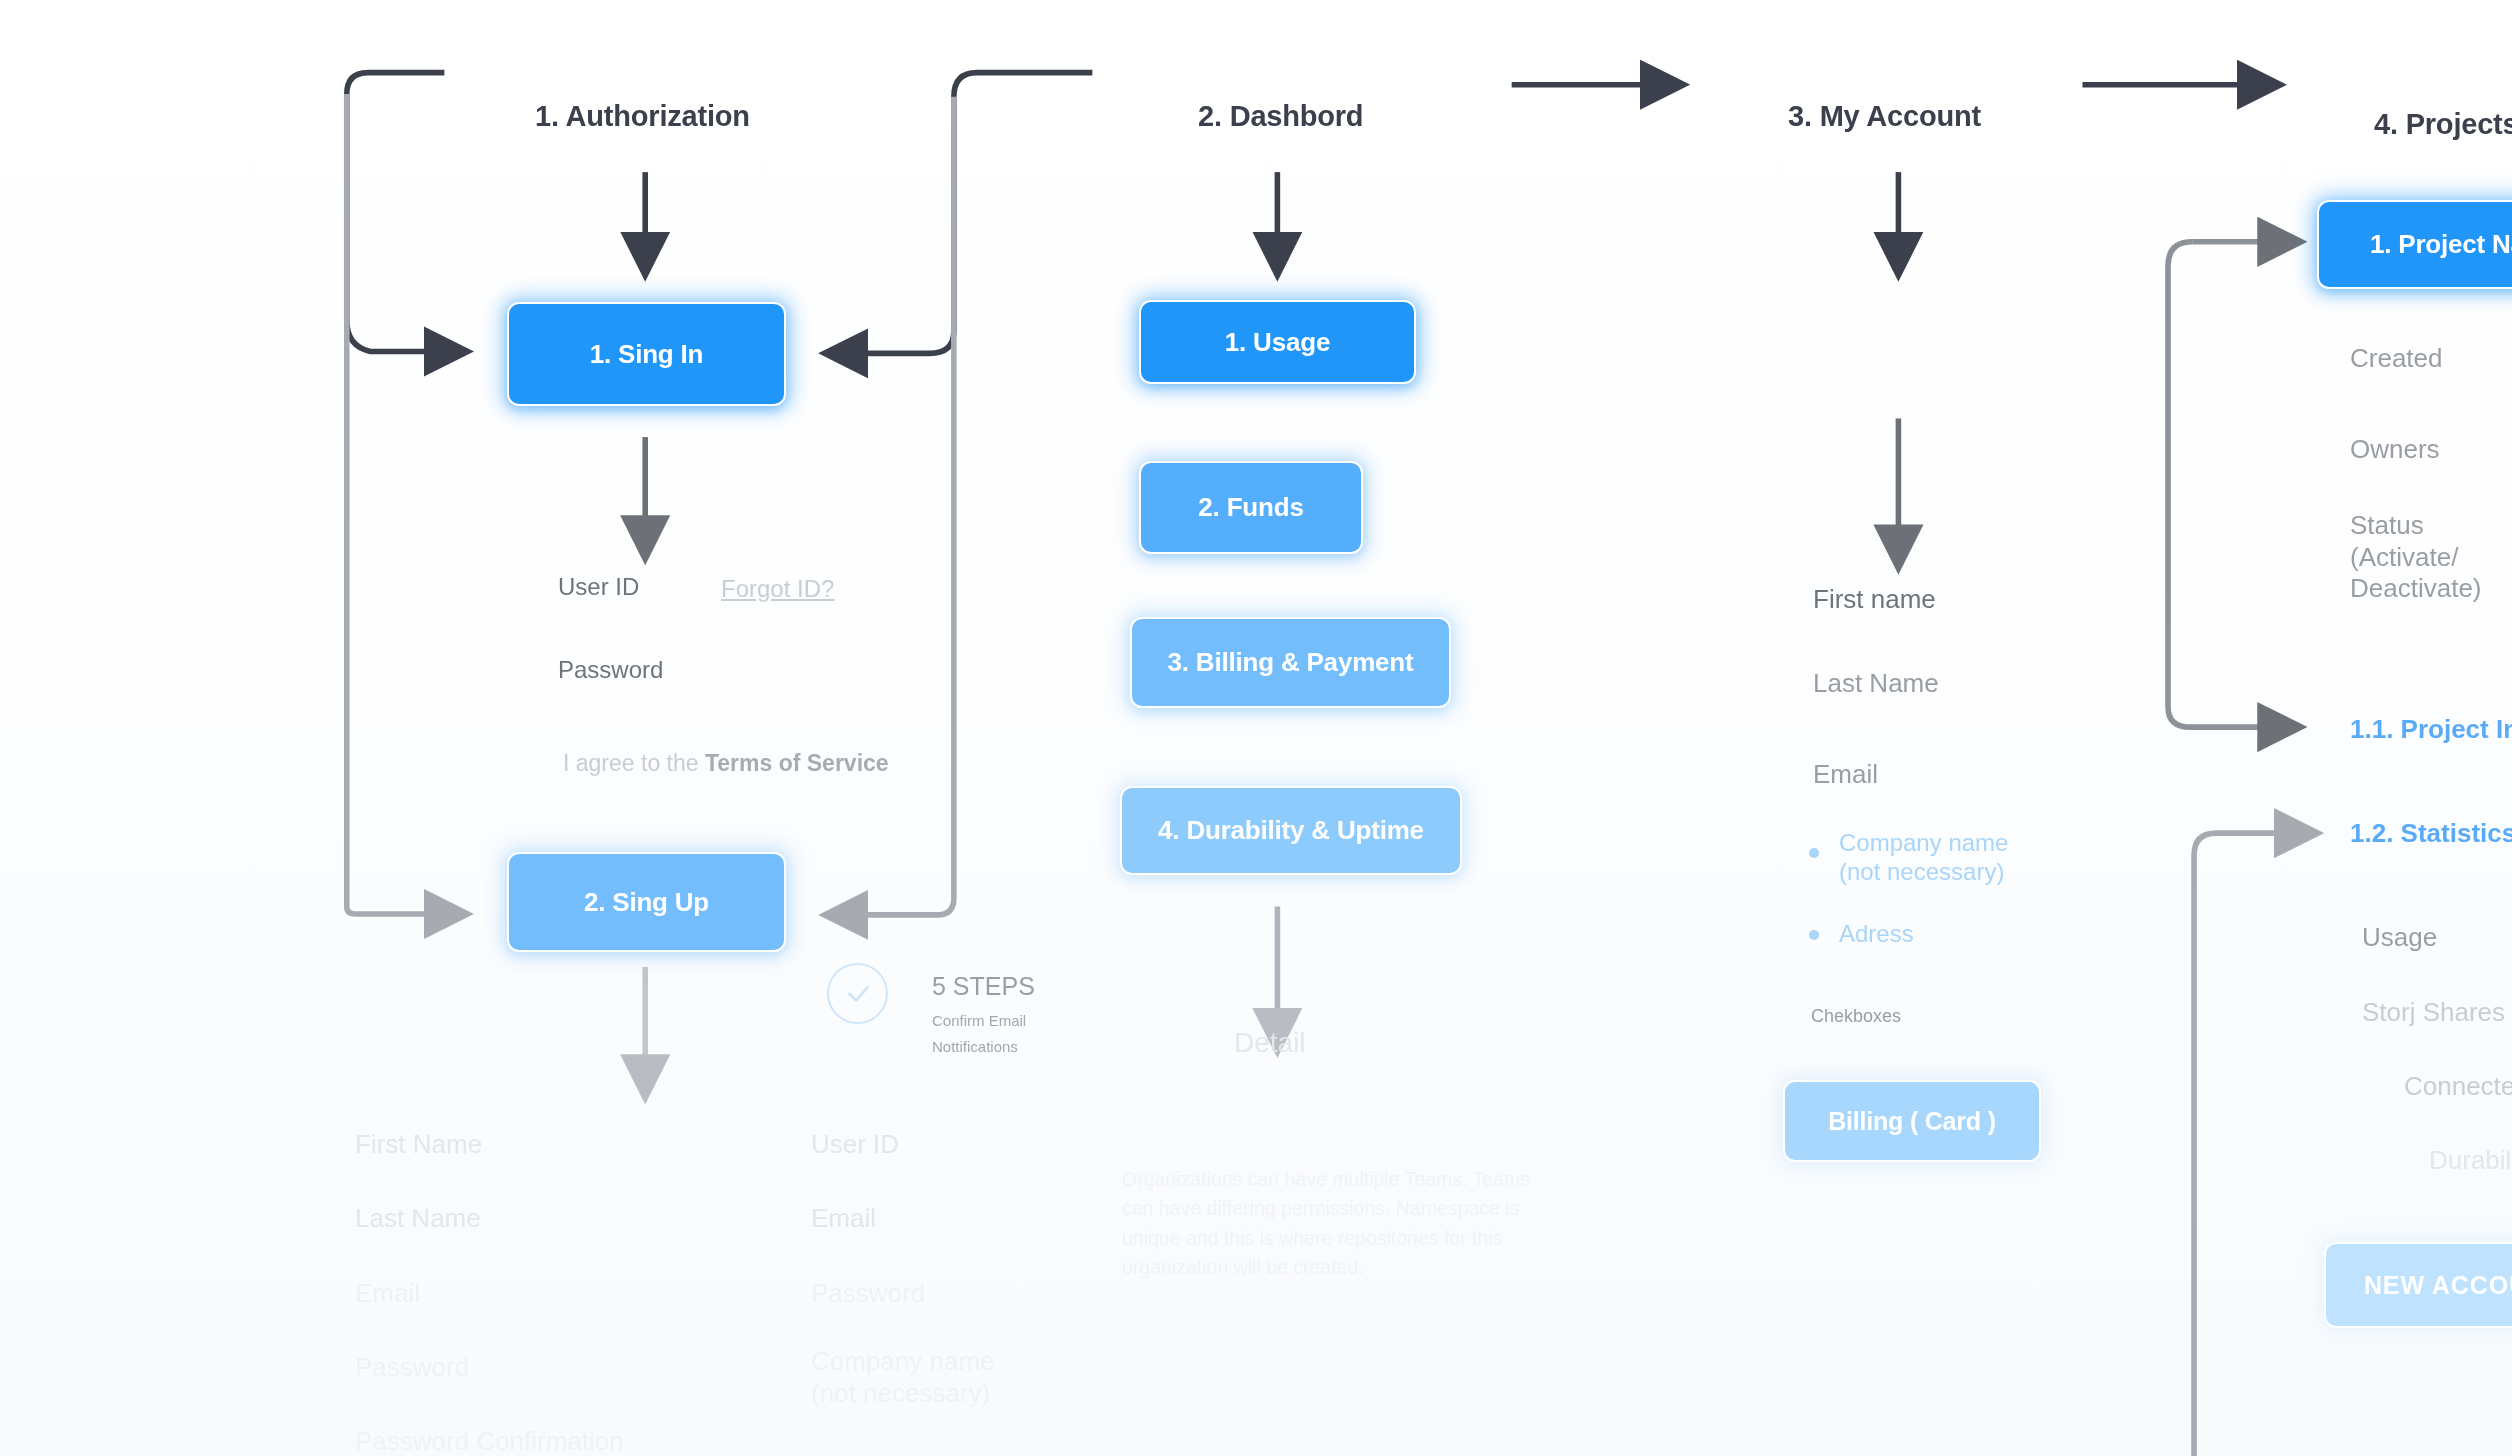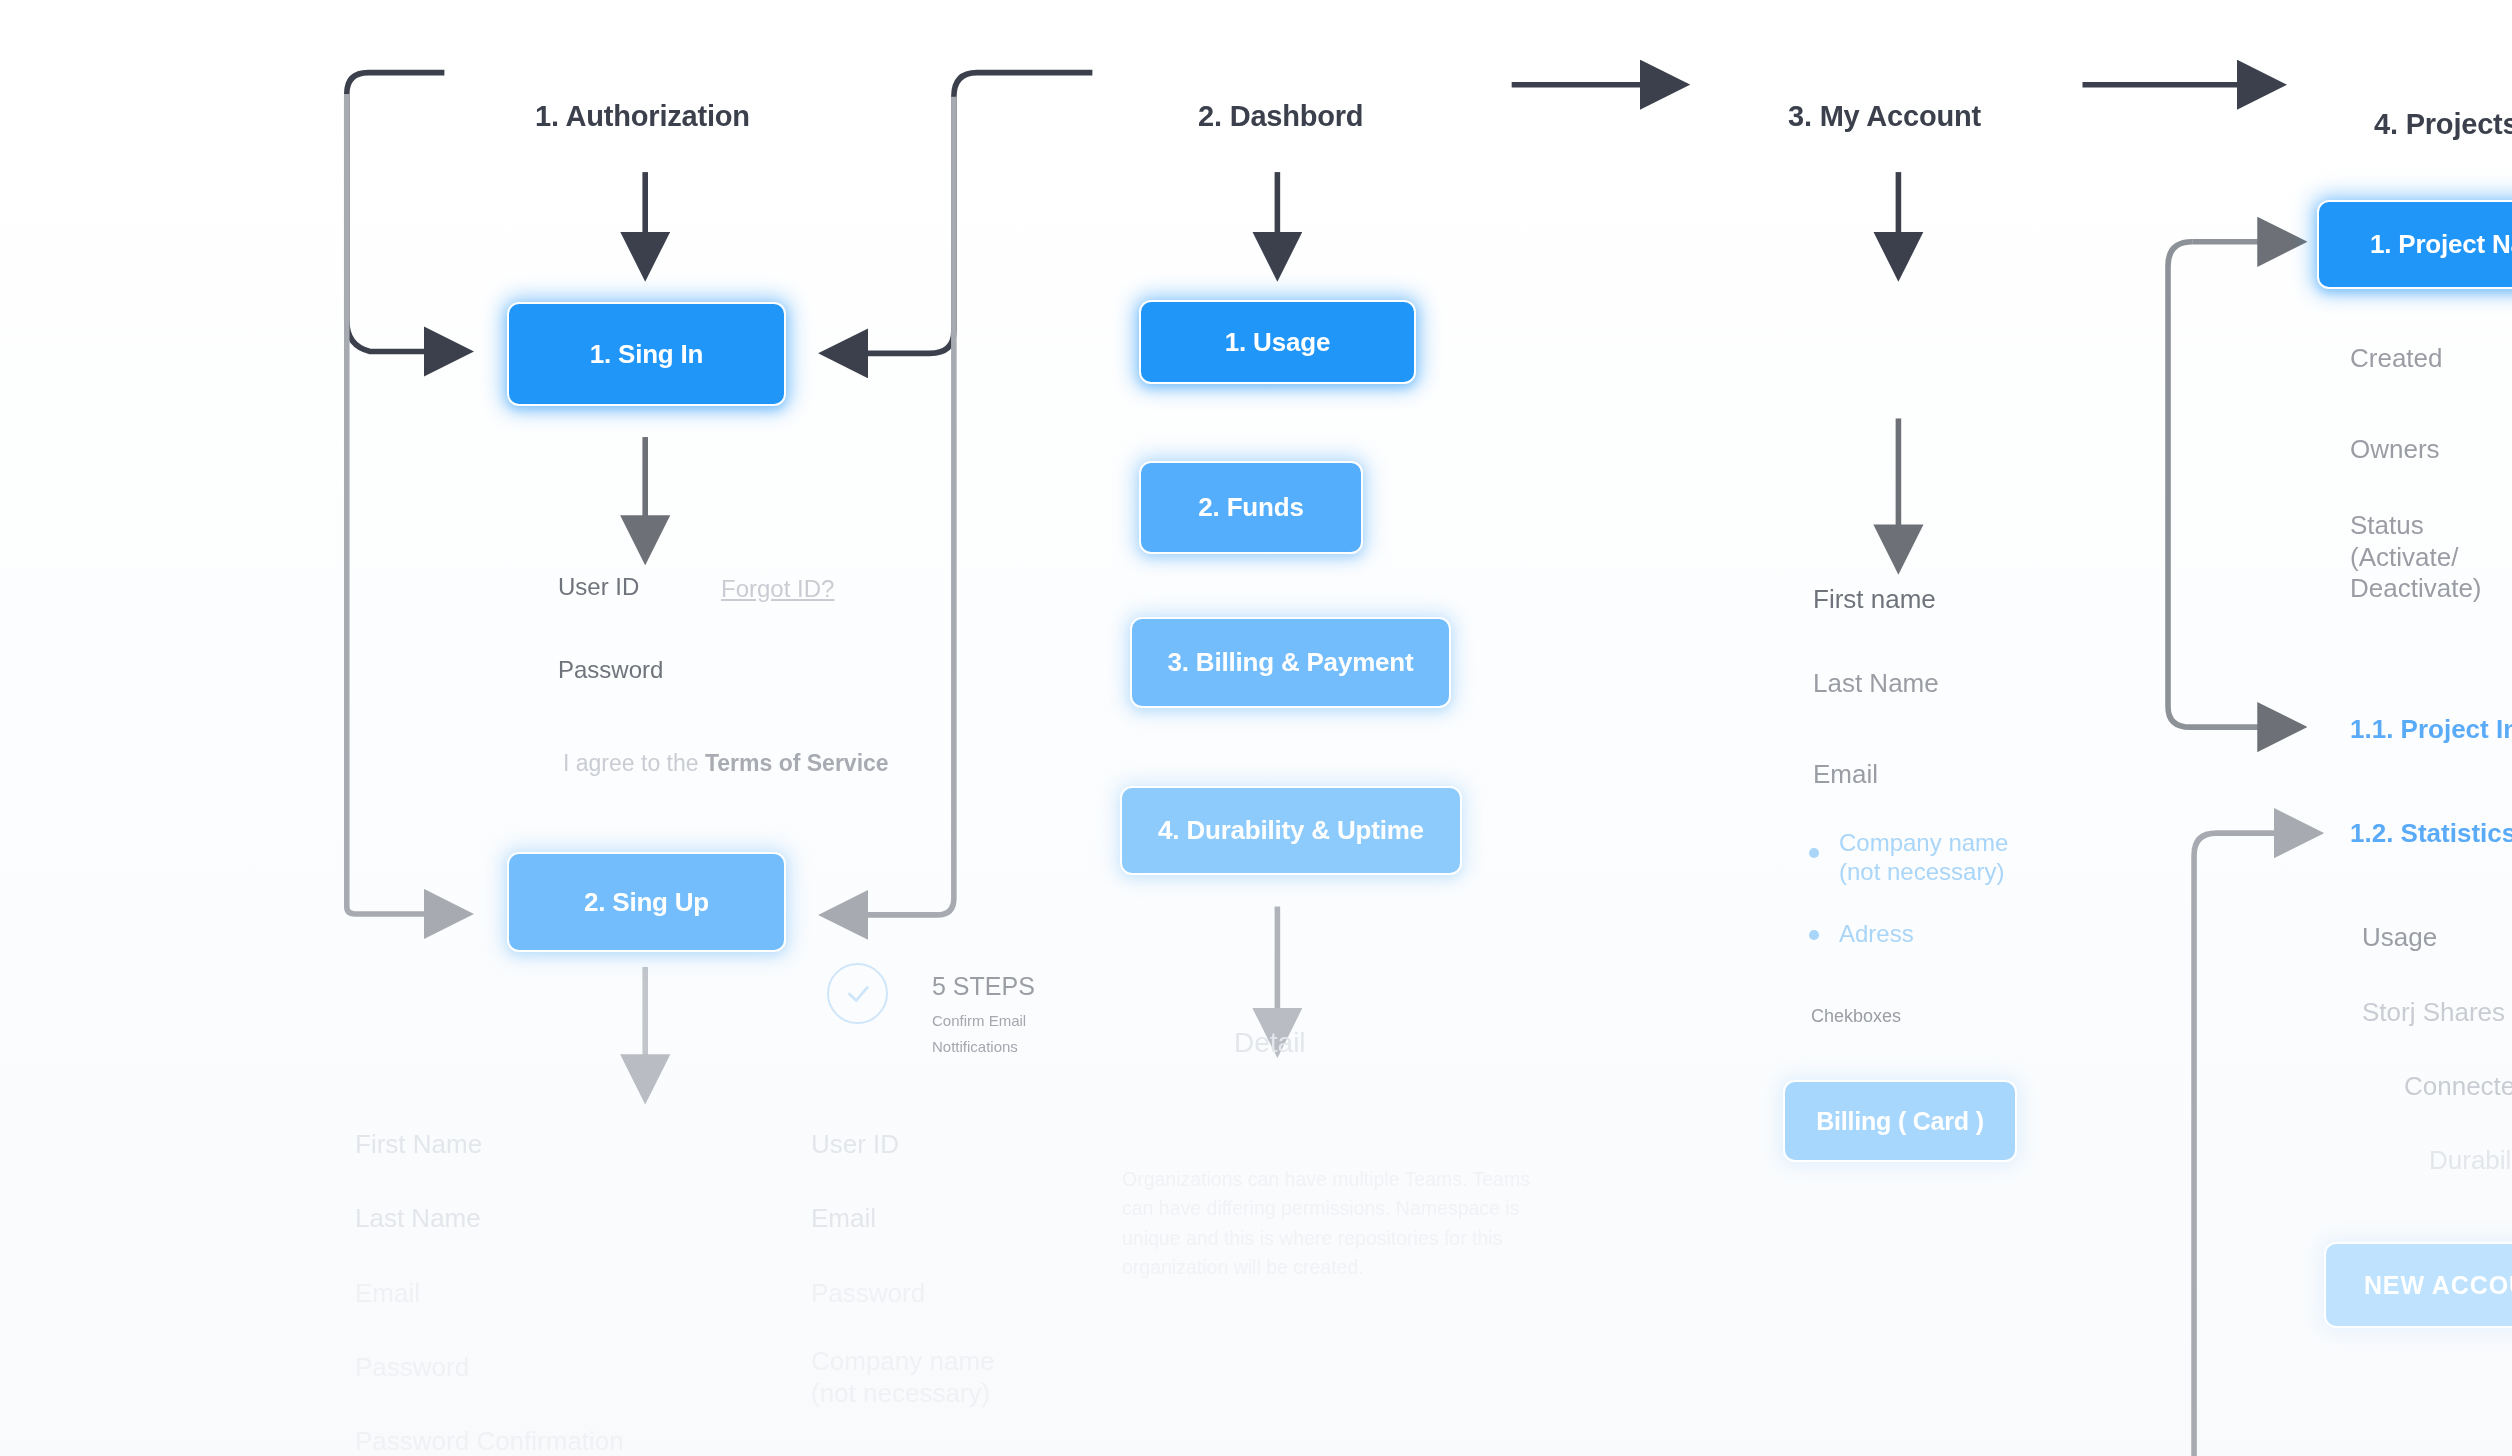--- a/index.html
+++ b/index.html
@@ -206,21 +206,21 @@
 
   <div class="bullet" style="left:1809px; top:848px;"></div>
   <div class="lbl blue-soft" style="left:1839px; top:828px; font-size:24px; white-space:pre-line;">Company name
 (not necessary)</div>
 
   <div class="bullet" style="left:1809px; top:930px;"></div>
   <div class="lbl blue-soft" style="left:1839px; top:919px; font-size:24px;">Adress</div>
 
   <div class="lbl mid" style="left:1811px; top:1006px; font-size:18px;">Chekboxes</div>
 
-  <div class="btn lvl5" style="left:1783px; top:1080px; width:234px; height:82px; font-size:25px;">
+  <div class="btn lvl5" style="left:1783px; top:1080px; width:258px; height:82px; font-size:25px;">
     <span>Billing ( Card )</span>
   </div>
 
   <div class="col-title" style="left:2374px; top:76px;">4. Projects</div>
 
   <div class="btn lvl1" style="left:2317px; top:200px; width:298px; height:89px;">
     <span>1. Project Name</span>
   </div>
 
   <div class="lbl mid" style="left:2350px; top:343px; font-size:26px;">Created</div>

